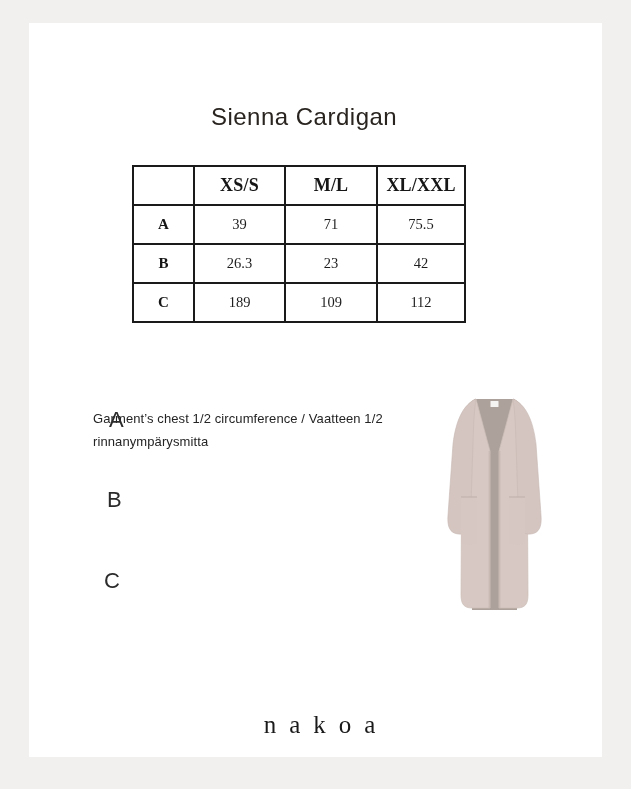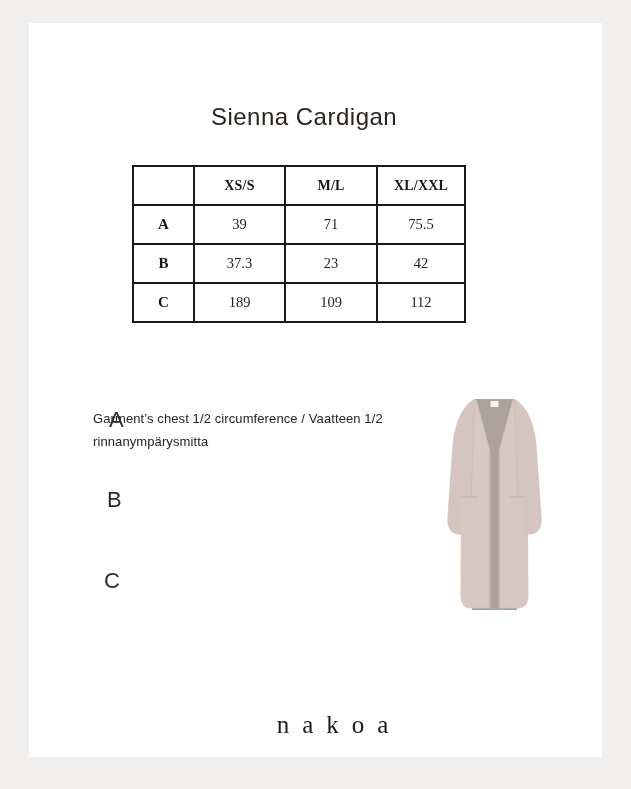--- a/index.html
+++ b/index.html
@@ -28,21 +28,21 @@
     font-family: "Liberation Serif", serif;
     text-align: center;
   }
   table.size-table th, table.size-table td {
     border: 2px solid #1a1a1a;
     padding: 0;
     height: 37px;
     vertical-align: middle;
   }
   table.size-table th {
-    font-size: 14px; font-weight: 700; letter-spacing: 0.2px; color: #161616;
+    font-size: 18px; font-weight: 700; letter-spacing: 0.2px; color: #161616;
   }
   td.col-0 { width: 59px; }
   td.col-1 { width: 89px; }
   td.col-2 { width: 90px; }
   td.col-3 { width: 86px; }
   td.row-label { font-weight: 700; font-size: 15px; color: #161616; }
   td.size-val  { font-weight: 400; font-size: 14.5px; color: #1d1d1d; }
 
   .legend-row { position: absolute; left: 0; width: 100%; }
   .legend-letter {
@@ -60,21 +60,21 @@
   #legend-row-c { top: 537px; }
   #legend-row-a .legend-letter { left: 80px; }
   #legend-row-b .legend-letter { left: 78px; }
   #legend-row-c .legend-letter { left: 75px; top: 8px; }
 
   .product-photo {
     position: absolute; left: 417px; top: 374px;
     width: 97px; height: 216px;
   }
   .brand-logo {
-    position: absolute; top: 688px; left: 17px; width: 100%;
+    position: absolute; top: 688px; left: 4px; width: 100%;
     box-sizing: border-box; padding-left: 13px;
     text-align: center;
     font-family: "Liberation Serif", serif;
     font-size: 25px; font-weight: 400; letter-spacing: 13px;
     color: #1a1a1a;
   }
 </style>
 </head>
 <body>
 
@@ -91,21 +91,21 @@
         <th class="col-3">XL/XXL</th>
       </tr>
       <tr>
         <td class="col-0 row-label">A</td>
         <td class="col-1 size-val">39</td>
         <td class="col-2 size-val">71</td>
         <td class="col-3 size-val">75.5</td>
       </tr>
       <tr>
         <td class="col-0 row-label">B</td>
-        <td class="col-1 size-val">37.3</td>
+        <td class="col-1 size-val">26.3</td>
         <td class="col-2 size-val">23</td>
         <td class="col-3 size-val">42</td>
       </tr>
       <tr>
         <td class="col-0 row-label">C</td>
         <td class="col-1 size-val">189</td>
         <td class="col-2 size-val">109</td>
         <td class="col-3 size-val">112</td>
       </tr>
     </tbody>

